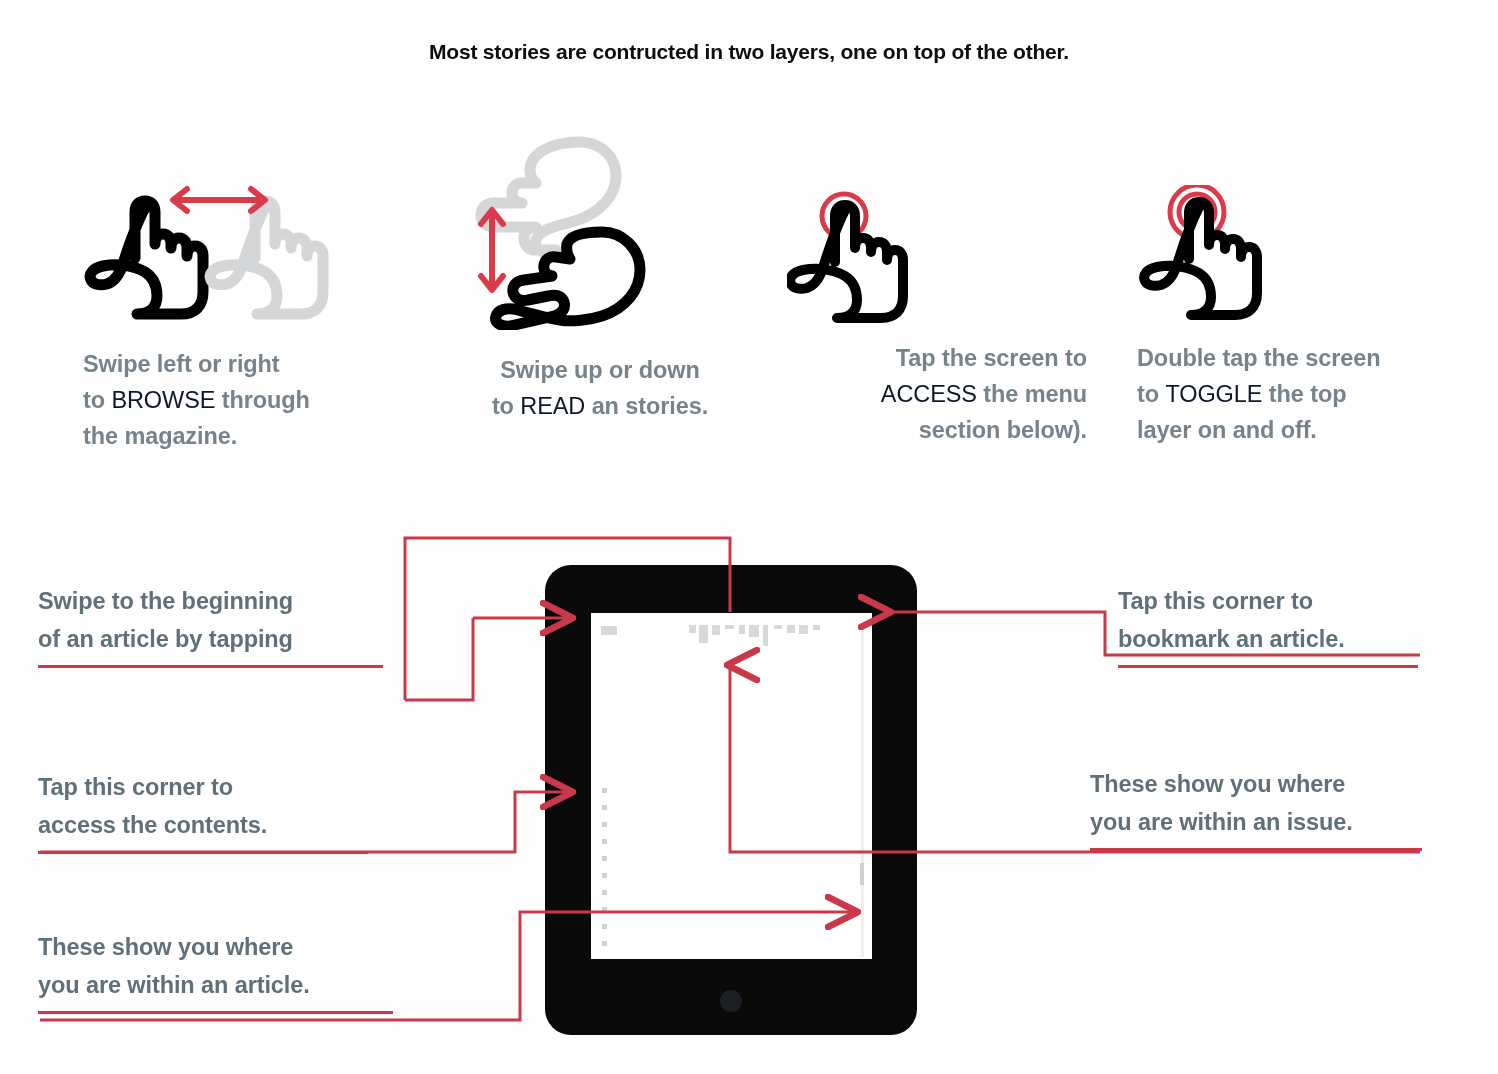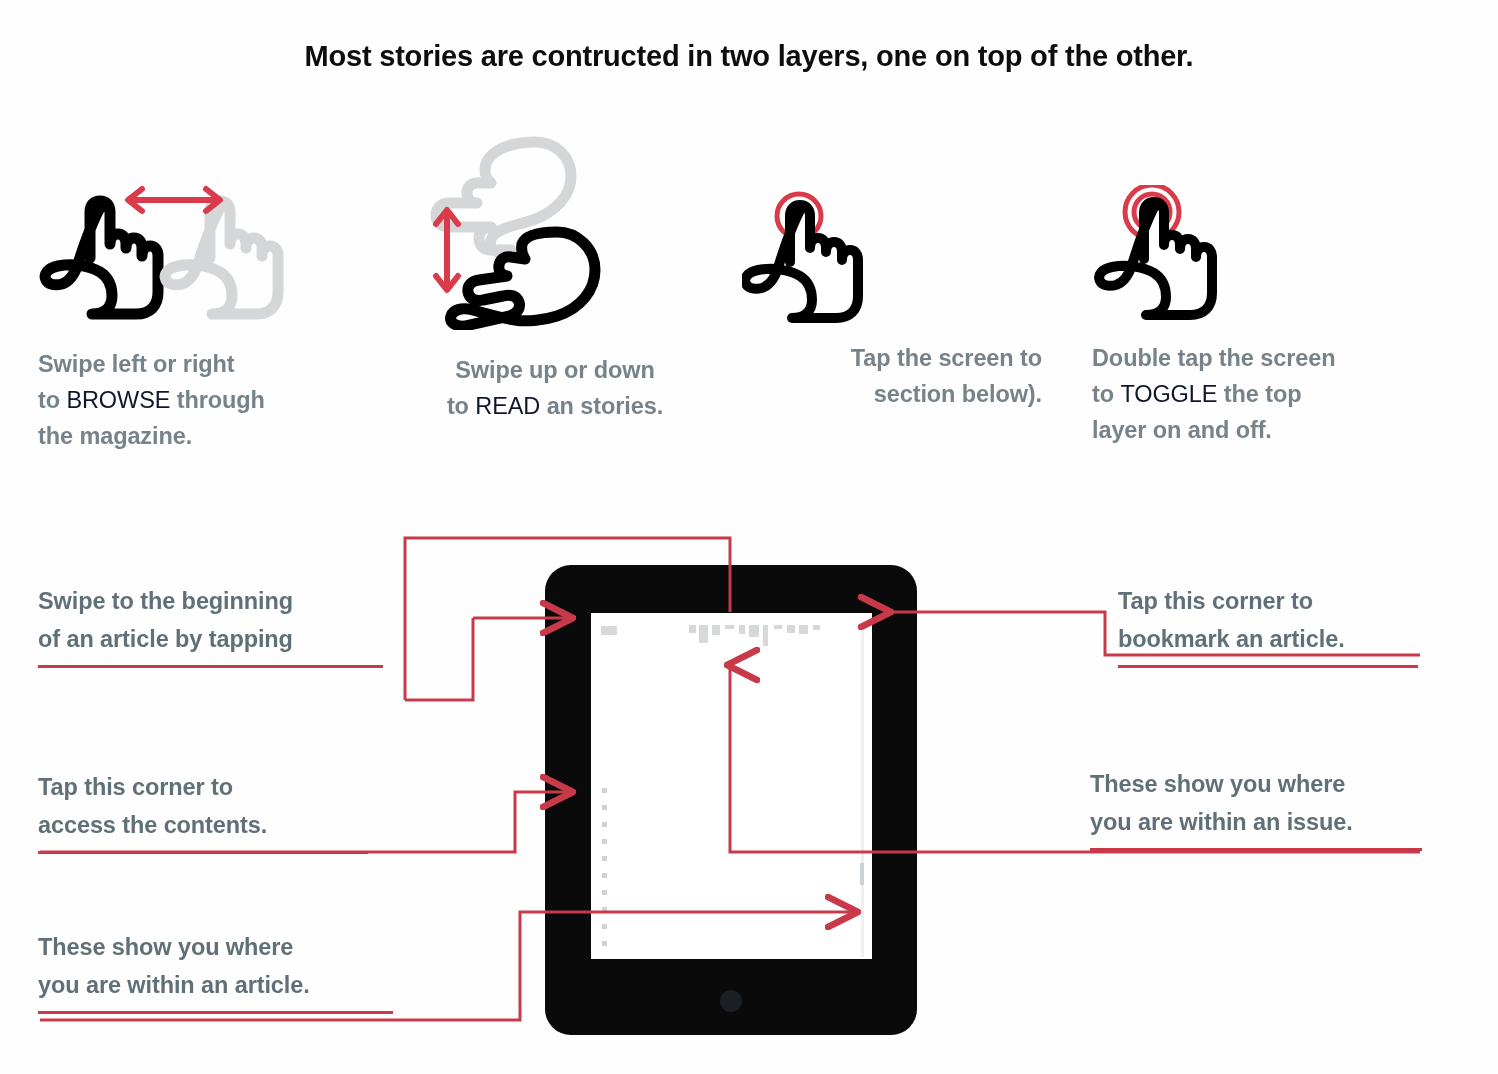--- a/index.html
+++ b/index.html
@@ -18,29 +18,30 @@
     overflow: hidden;
   }
 
   
   #title {
     position: absolute;
     left: 0;
     top: 40px;
     width: 1498px;
     text-align: center;
-    font-size: 29px;
+    font-size: 21px;
     font-weight: bold;
     color: #0d0d0d;
     letter-spacing: -0.2px;
   }
 
   
   .gesture {
     position: absolute;
+    margin-left: 45px;
   }
   .gesture-art {
     position: relative;
   }
   .gesture-caption {
     font-size: 23.5px;
     line-height: 36px;
     font-weight: bold;
     color: #76838b;
     letter-spacing: -0.1px;
@@ -296,20 +297,21 @@
                    C71,48 68,52 68,58
                    L68,26
                    C68,19 64,15 58,15
                    C52,15 48,19 48,26
                    L48,72"></path>
         </g>
       </svg>
     </div>
     <div class="gesture-caption" style="width:300px; margin-top:20px;text-align:right;">
       <div>Tap the screen to</div>
+      <div><span></span><b>ACCESS</b><span> the menu</span></div>
       <div>section below).</div>
     </div>
   </div>
 
   <div class="gesture" style="left:1092px; top:185px;">
     <div class="gesture-art" style="height:135px;">
       <svg width="190" height="140" viewBox="0 0 190 140">
         <g fill="none" stroke="#d93b4b" stroke-width="5">
           <circle cx="60" cy="27" r="9"></circle>
           <circle cx="60" cy="27" r="18"></circle>

